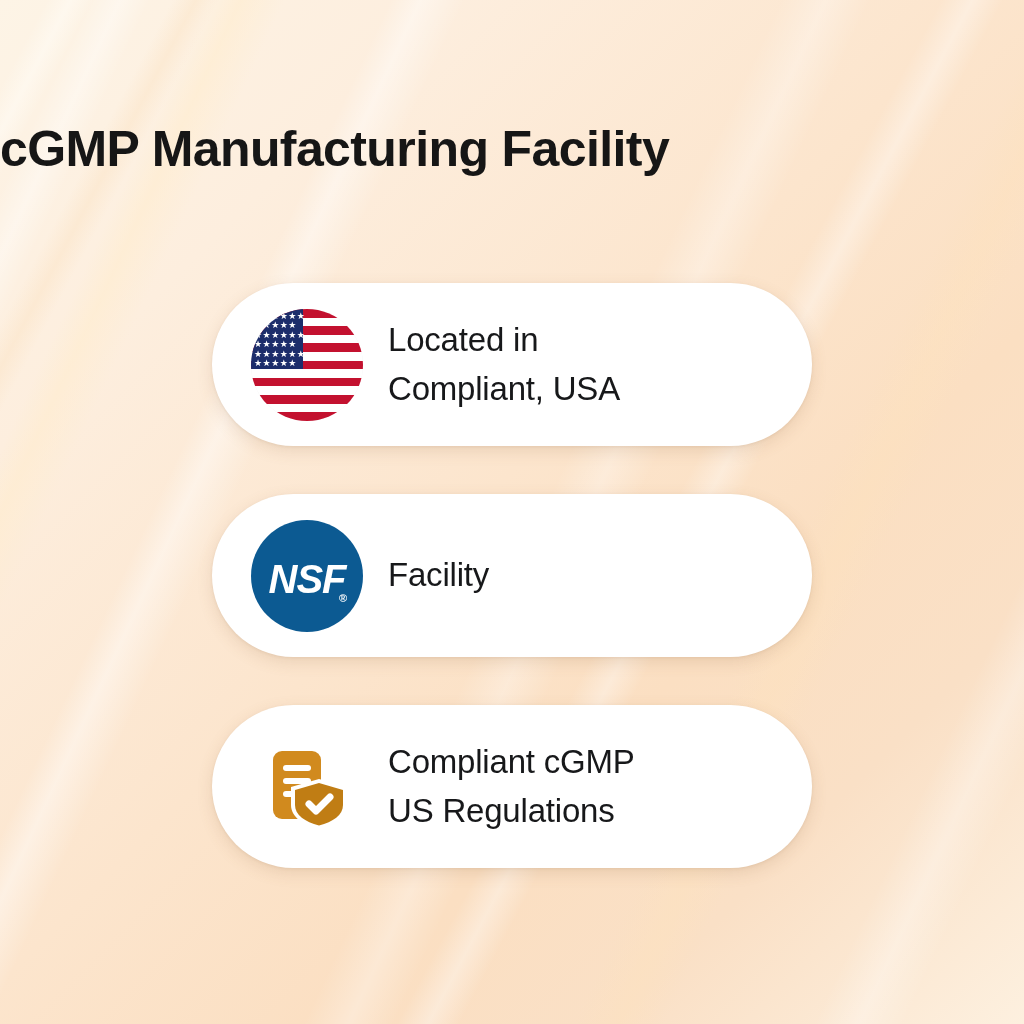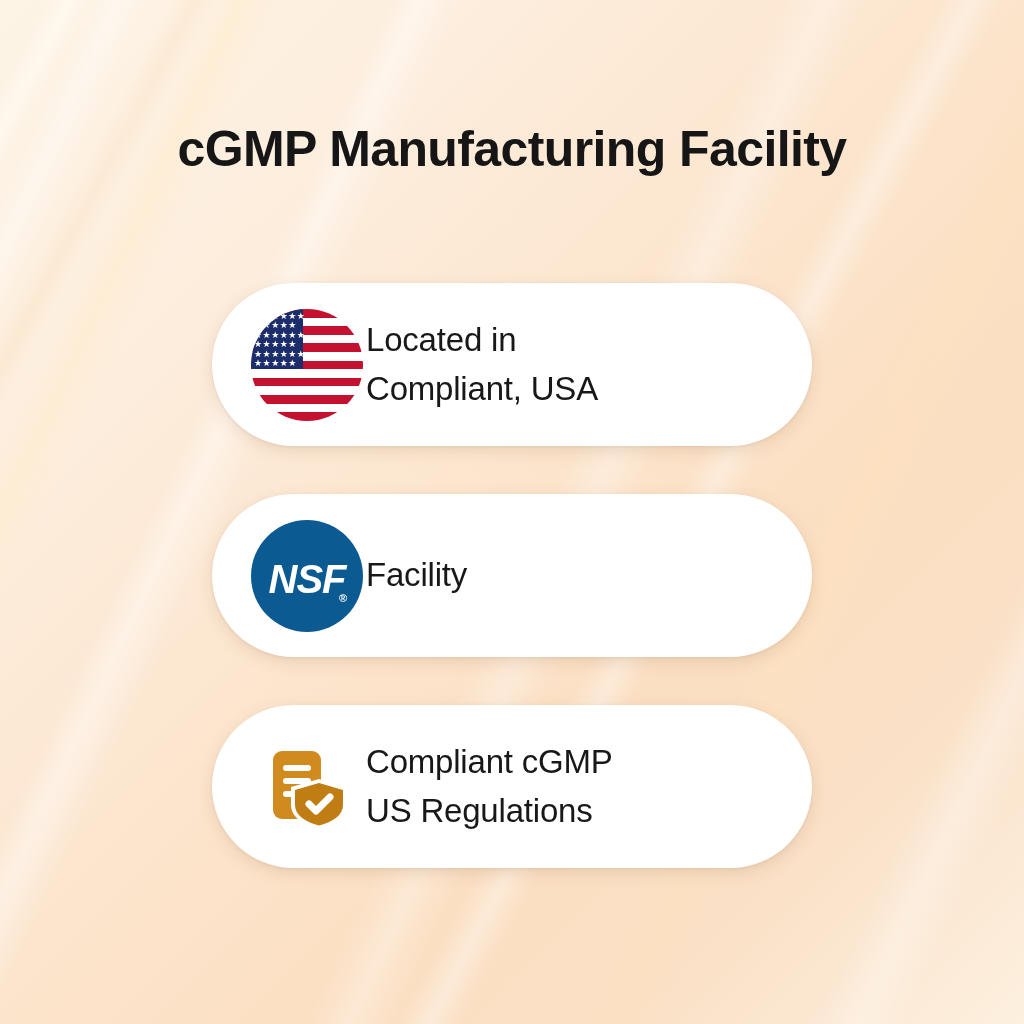--- a/index.html
+++ b/index.html
@@ -58,21 +58,20 @@
         rgba(255,255,255,0.35) 62%,
         rgba(255,255,255,0.0) 64%,
         rgba(255,255,255,0.0) 100%);
   }
 
   .headline {
     position: absolute;
     left: 0;
     right: 0;
     top: 120px;
-    text-align: center;
     font-size: 50px;
     font-weight: bold;
     letter-spacing: -0.6px;
     color: #161616;
     z-index: 3;
   }
 
   .cards {
     position: absolute;
     left: 0;
@@ -98,20 +97,21 @@
   .card-icon {
     width: 118px;
     height: 118px;
     flex: 0 0 118px;
     display: flex;
     align-items: center;
     justify-content: center;
   }
 
   .card-text {
+    margin-left: 22px;
     font-size: 33px;
     line-height: 1.47;
     color: #17181a;
     letter-spacing: -0.2px;
   }
   .card-text .line { display: block; white-space: nowrap; }
 
   
   .flag {
     position: relative;

